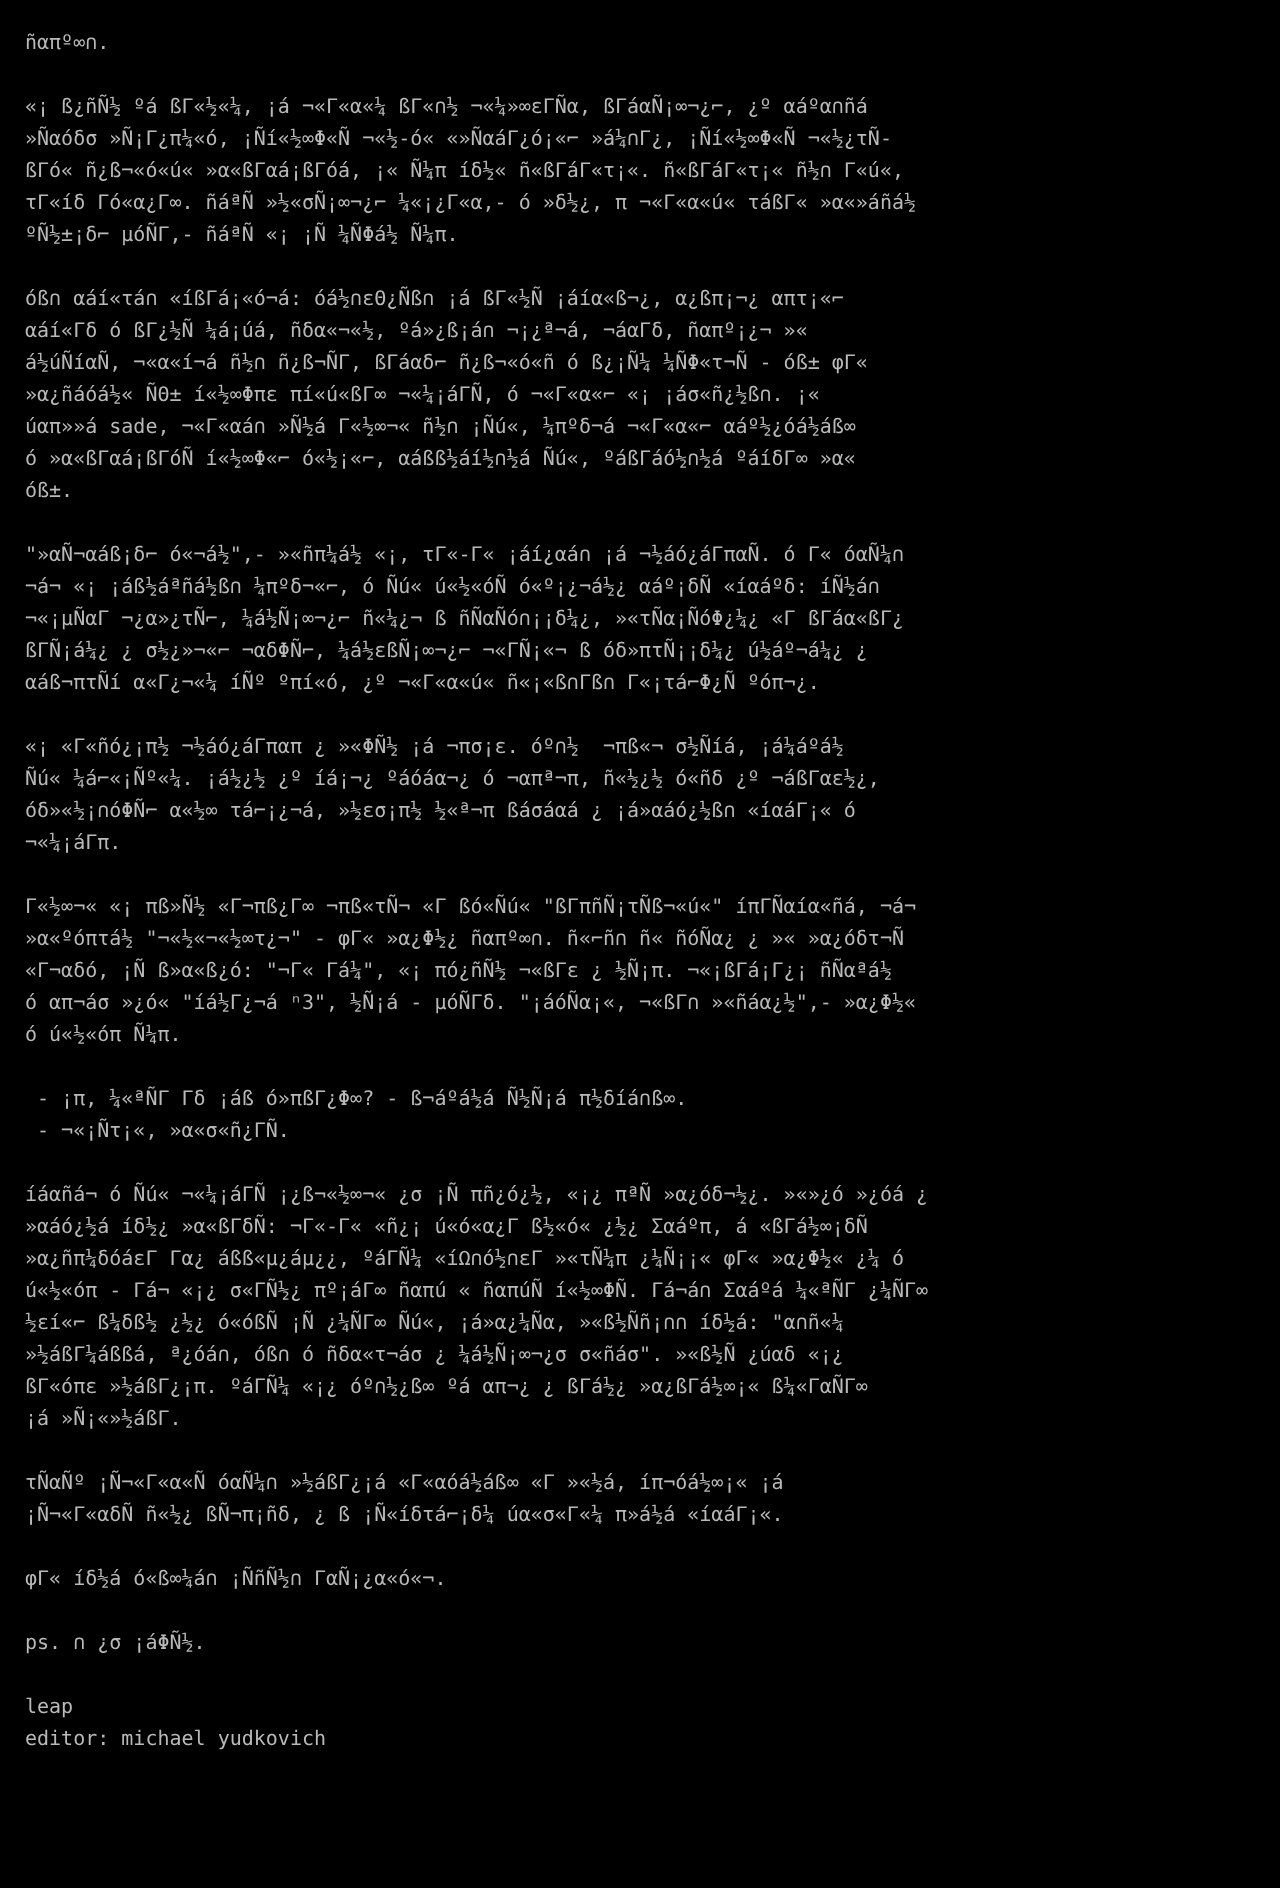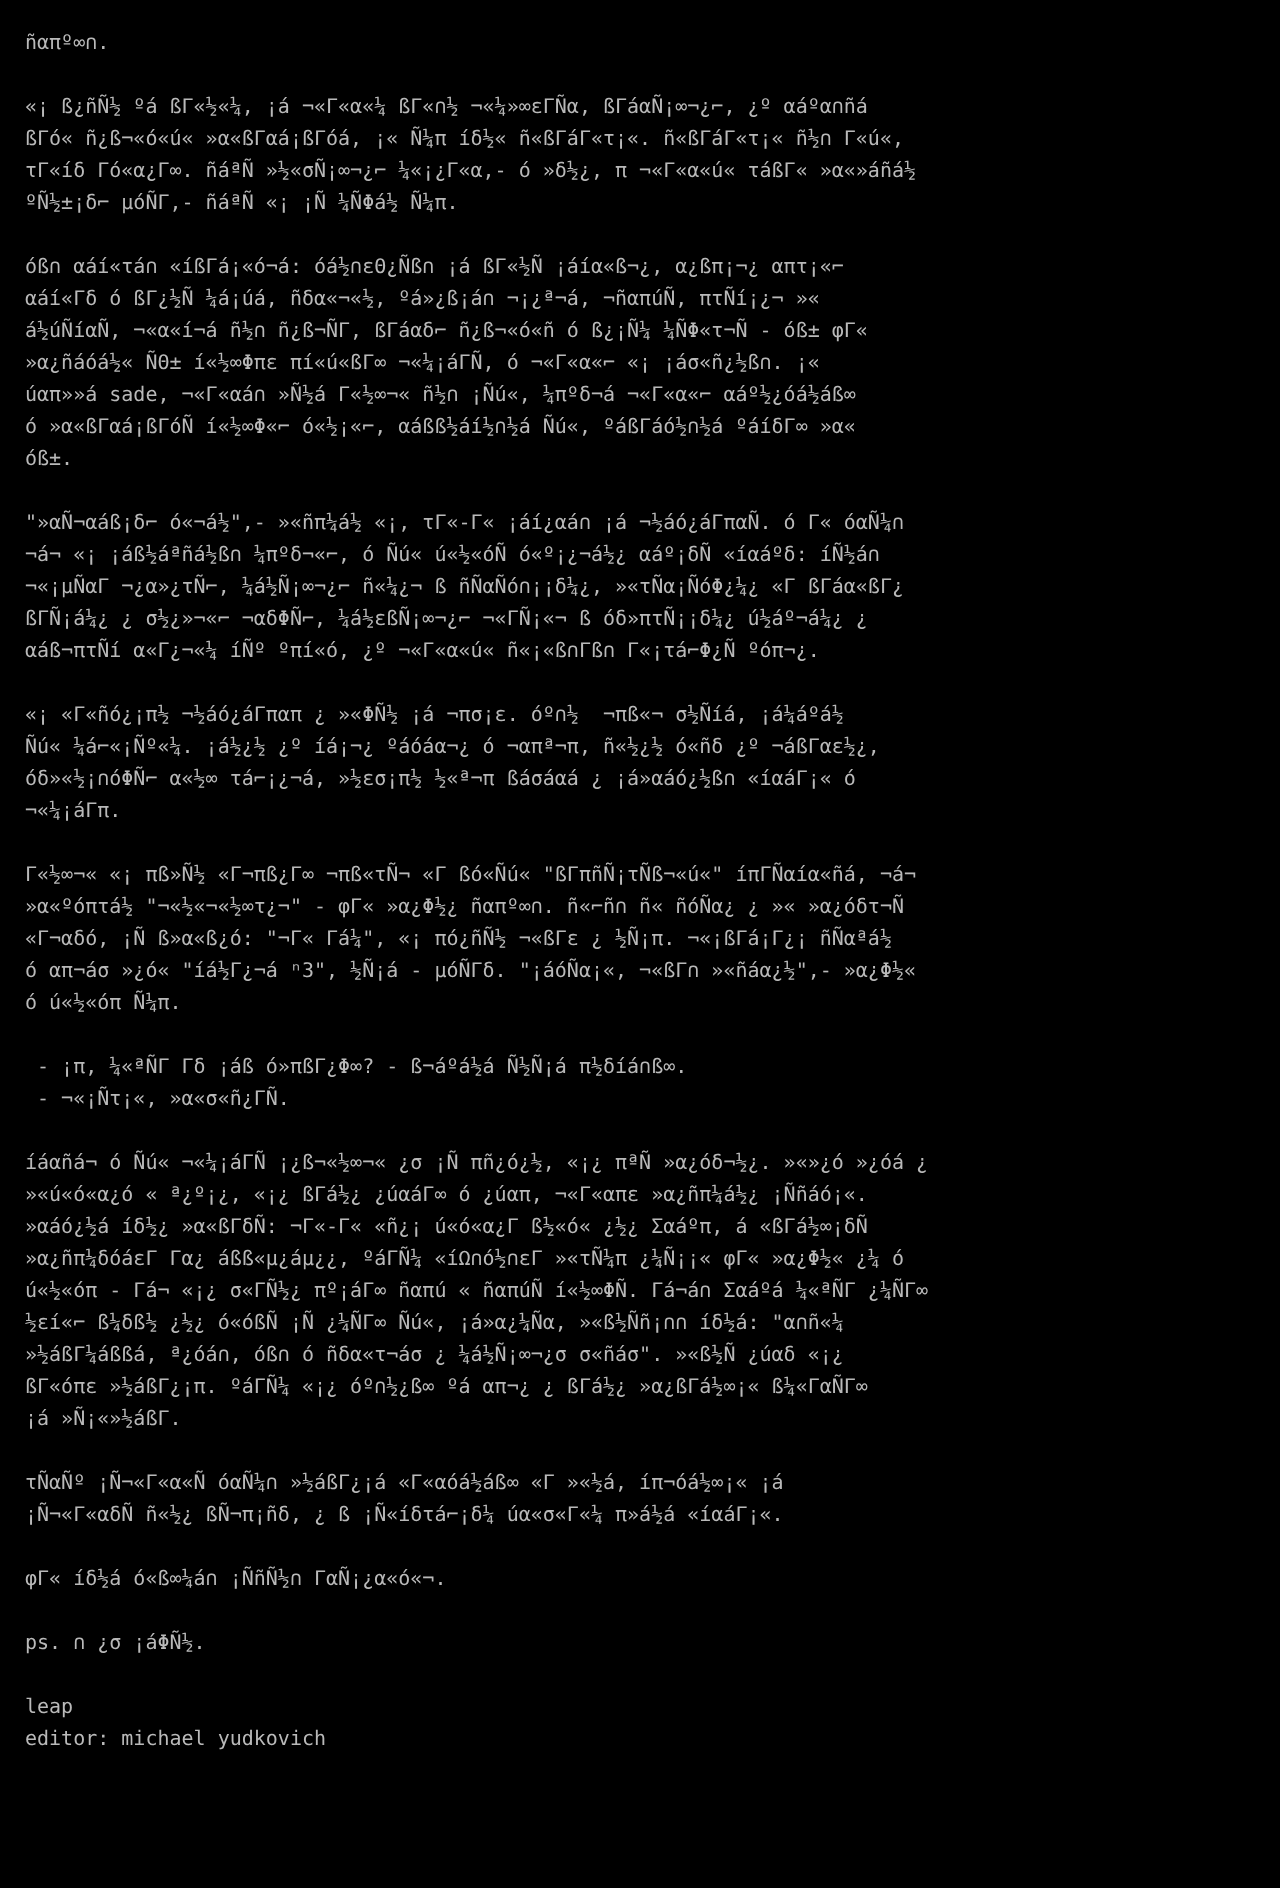--- a/index.html
+++ b/index.html
@@ -35,26 +35,27 @@
   }
 </style>
 </head>
 <body>
 
 <div class="screen" style="background: rgb(0, 0, 0); color: rgb(185, 185, 185);">
   <div id="story-text">
       <div class="line">ñαπº∞∩.</div>
       <div class="line"> </div>
       <div class="line">«¡ ß¿ñÑ½ ºá ßΓ«½«¼, ¡á ¬«Γ«α«¼ ßΓ«∩½ ¬«¼»∞εΓÑα, ßΓáαÑ¡∞¬¿⌐, ¿º αáºα∩ñá</div>
+      <div class="line">»Ñαóδσ »Ñ¡Γ¿π¼«ó, ¡Ñí«½∞Φ«Ñ ¬«½-ó« «»ÑαáΓ¿ó¡«⌐ »á¼∩Γ¿, ¡Ñí«½∞Φ«Ñ ¬«½¿τÑ-</div>
       <div class="line">ßΓó« ñ¿ß¬«ó«ú« »α«ßΓαá¡ßΓóá, ¡« Ñ¼π íδ½« ñ«ßΓáΓ«τ¡«. ñ«ßΓáΓ«τ¡« ñ½∩ Γ«ú«,</div>
       <div class="line">τΓ«íδ Γó«α¿Γ∞. ñáªÑ »½«σÑ¡∞¬¿⌐ ¼«¡¿Γ«α,- ó »δ½¿, π ¬«Γ«α«ú« τáßΓ« »α«»áñá½</div>
       <div class="line">ºÑ½±¡δ⌐ µóÑΓ,- ñáªÑ «¡ ¡Ñ ¼ÑΦá½ Ñ¼π.</div>
       <div class="line"> </div>
       <div class="line">óß∩ αáí«τá∩ «íßΓá¡«ó¬á: óá½∩εΘ¿Ñß∩ ¡á ßΓ«½Ñ ¡áíα«ß¬¿, α¿ßπ¡¬¿ απτ¡«⌐</div>
-      <div class="line">αáí«Γδ ó ßΓ¿½Ñ ¼á¡úá, ñδα«¬«½, ºá»¿ß¡á∩ ¬¡¿ª¬á, ¬ñαπúÑ, πτÑí¡¿¬ »«</div>
+      <div class="line">αáí«Γδ ó ßΓ¿½Ñ ¼á¡úá, ñδα«¬«½, ºá»¿ß¡á∩ ¬¡¿ª¬á, ¬áαΓδ, ñαπº¡¿¬ »«</div>
       <div class="line">á½úÑíαÑ, ¬«α«í¬á ñ½∩ ñ¿ß¬ÑΓ, ßΓáαδ⌐ ñ¿ß¬«ó«ñ ó ß¿¡Ñ¼ ¼ÑΦ«τ¬Ñ - óß± φΓ«</div>
       <div class="line">»α¿ñáóá½« ÑΘ± í«½∞Φπε πí«ú«ßΓ∞ ¬«¼¡áΓÑ, ó ¬«Γ«α«⌐ «¡ ¡áσ«ñ¿½ß∩. ¡«</div>
       <div class="line">úαπ»»á sade, ¬«Γ«αá∩ »Ñ½á Γ«½∞¬« ñ½∩ ¡Ñú«, ¼πºδ¬á ¬«Γ«α«⌐ αáº½¿óá½áß∞</div>
       <div class="line">ó »α«ßΓαá¡ßΓóÑ í«½∞Φ«⌐ ó«½¡«⌐, αáßß½áí½∩½á Ñú«, ºáßΓáó½∩½á ºáíδΓ∞ »α«</div>
       <div class="line">óß±.</div>
       <div class="line"> </div>
       <div class="line">"»αÑ¬αáß¡δ⌐ ó«¬á½",- »«ñπ¼á½ «¡, τΓ«-Γ« ¡áí¿αá∩ ¡á ¬½áó¿áΓπαÑ. ó Γ« óαÑ¼∩</div>
       <div class="line">¬á¬ «¡ ¡áß½áªñá½ß∩ ¼πºδ¬«⌐, ó Ñú« ú«½«óÑ ó«º¡¿¬á½¿ αáº¡δÑ «íαáºδ: íÑ½á∩</div>
       <div class="line">¬«¡µÑαΓ ¬¿α»¿τÑ⌐, ¼á½Ñ¡∞¬¿⌐ ñ«¼¿¬ ß ñÑαÑó∩¡¡δ¼¿, »«τÑα¡ÑóΦ¿¼¿ «Γ ßΓáα«ßΓ¿</div>
       <div class="line">ßΓÑ¡á¼¿ ¿ σ½¿»¬«⌐ ¬αδΦÑ⌐, ¼á½εßÑ¡∞¬¿⌐ ¬«ΓÑ¡«¬ ß óδ»πτÑ¡¡δ¼¿ ú½áº¬á¼¿ ¿</div>
@@ -68,21 +69,20 @@
       <div class="line">Γ«½∞¬« «¡ πß»Ñ½ «Γ¬πß¿Γ∞ ¬πß«τÑ¬ «Γ ßó«Ñú« "ßΓπñÑ¡τÑß¬«ú«" íπΓÑαíα«ñá, ¬á¬</div>
       <div class="line">»α«ºóπτá½ "¬«½«¬«½∞τ¿¬" - φΓ« »α¿Φ½¿ ñαπº∞∩. ñ«⌐ñ∩ ñ« ñóÑα¿ ¿ »« »α¿óδτ¬Ñ</div>
       <div class="line">«Γ¬αδó, ¡Ñ ß»α«ß¿ó: "¬Γ« Γá¼", «¡ πó¿ñÑ½ ¬«ßΓε ¿ ½Ñ¡π. ¬«¡ßΓá¡Γ¿¡ ñÑαªá½</div>
       <div class="line">ó απ¬áσ »¿ó« "íá½Γ¿¬á ⁿ3", ½Ñ¡á - µóÑΓδ. "¡áóÑα¡«, ¬«ßΓ∩ »«ñáα¿½",- »α¿Φ½«</div>
       <div class="line">ó ú«½«óπ Ñ¼π.</div>
       <div class="line"> </div>
       <div class="line"> - ¡π, ¼«ªÑΓ Γδ ¡áß ó»πßΓ¿Φ∞? - ß¬áºá½á Ñ½Ñ¡á π½δíá∩ß∞.</div>
       <div class="line"> - ¬«¡Ñτ¡«, »α«σ«ñ¿ΓÑ.</div>
       <div class="line"> </div>
       <div class="line">íáαñá¬ ó Ñú« ¬«¼¡áΓÑ ¡¿ß¬«½∞¬« ¿σ ¡Ñ πñ¿ó¿½, «¡¿ πªÑ »α¿óδ¬½¿. »«»¿ó »¿óá ¿</div>
-      <div class="line">»«ú«ó«α¿ó « ª¿º¡¿, «¡¿ ßΓá½¿ ¿úαáΓ∞ ó ¿úαπ, ¬«Γ«απε »α¿ñπ¼á½¿ ¡Ññáó¡«.</div>
       <div class="line">»αáó¿½á íδ½¿ »α«ßΓδÑ: ¬Γ«-Γ« «ñ¿¡ ú«ó«α¿Γ ß½«ó« ¿½¿ Σαáºπ, á «ßΓá½∞¡δÑ</div>
       <div class="line">»α¿ñπ¼δóáεΓ Γα¿ áßß«µ¿áµ¿¿, ºáΓÑ¼ «íΩ∩ó½∩εΓ »«τÑ¼π ¿¼Ñ¡¡« φΓ« »α¿Φ½« ¿¼ ó</div>
       <div class="line">ú«½«óπ - Γá¬ «¡¿ σ«ΓÑ½¿ πº¡áΓ∞ ñαπú « ñαπúÑ í«½∞ΦÑ. Γá¬á∩ Σαáºá ¼«ªÑΓ ¿¼ÑΓ∞</div>
       <div class="line">½εí«⌐ ß¼δß½ ¿½¿ ó«óßÑ ¡Ñ ¿¼ÑΓ∞ Ñú«, ¡á»α¿¼Ñα, »«ß½Ññ¡∩∩ íδ½á: "α∩ñ«¼</div>
       <div class="line">»½áßΓ¼áßßá, ª¿óá∩, óß∩ ó ñδα«τ¬áσ ¿ ¼á½Ñ¡∞¬¿σ σ«ñáσ". »«ß½Ñ ¿úαδ «¡¿</div>
       <div class="line">ßΓ«óπε »½áßΓ¿¡π. ºáΓÑ¼ «¡¿ óº∩½¿ß∞ ºá απ¬¿ ¿ ßΓá½¿ »α¿ßΓá½∞¡« ß¼«ΓαÑΓ∞</div>
       <div class="line">¡á »Ñ¡«»½áßΓ.</div>
       <div class="line"> </div>
       <div class="line">τÑαÑº ¡Ñ¬«Γ«α«Ñ óαÑ¼∩ »½áßΓ¿¡á «Γ«αóá½áß∞ «Γ »«½á, íπ¬óá½∞¡« ¡á</div>
       <div class="line">¡Ñ¬«Γ«αδÑ ñ«½¿ ßÑ¬π¡ñδ, ¿ ß ¡Ñ«íδτá⌐¡δ¼ úα«σ«Γ«¼ π»á½á «íαáΓ¡«.</div>

